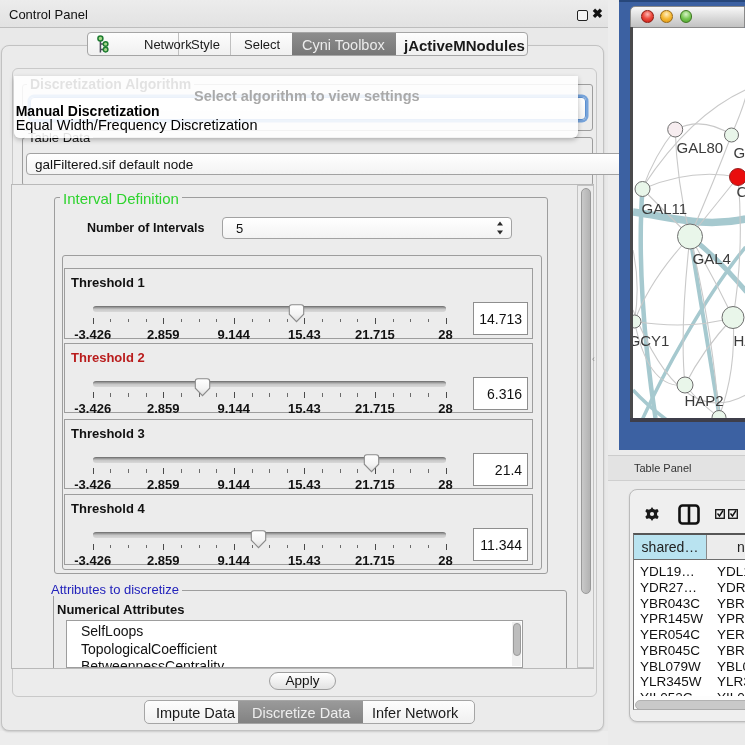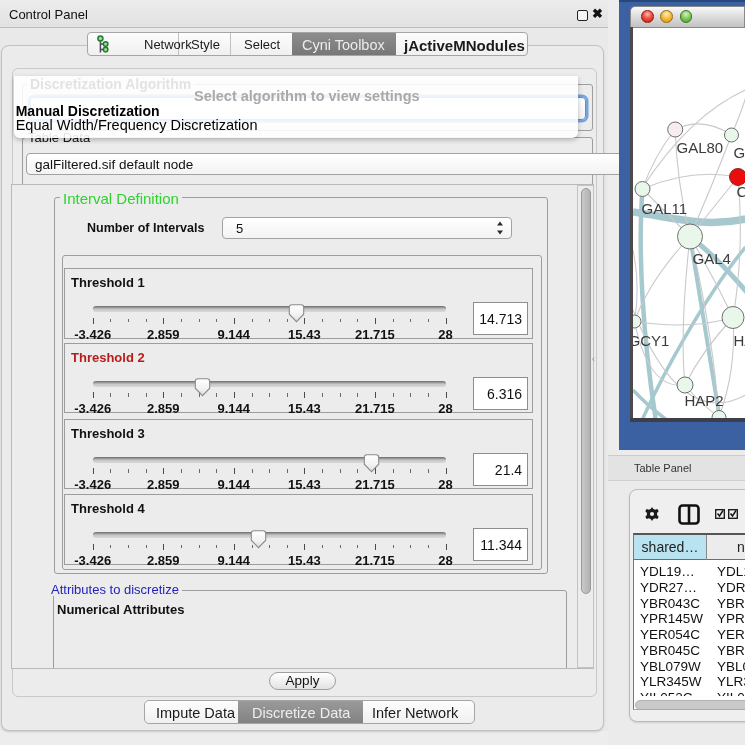--- a/index.html
+++ b/index.html
@@ -240,20 +240,25 @@
             </linearGradient>
           </defs>
      <path d="M 4,0.8 L 13,0.8 Q 15.7,0.8 15.7,3.5 L 15.7,10.2 L 8.5,17.6 L 1.3,10.2 L 1.3,3.5 Q 1.3,0.8 4,0.8 Z" fill="url(#thg4)" stroke="#8a8a8a" stroke-width="1.1"></path>
         </svg>
 <div class="valbox" style="left:407.6px;top:33.3px;width:55.5px;height:33px;line-height:33px;padding-right:5px;">11.344</div>
 </div>
 
 <div class="grp" style="left:52px;top:588.5px;width:512px;height:110px;"></div>
 <div class="gtitle" style="left:40px;top:581.5px;font-size:13px;color:#2222bb;margin-left:7px;">Attributes to discretize</div>
 <div class="abs bold" style="left:56px;top:601px;font-size:13px;color:#111;">Numerical Attributes</div>
+<div class="abs" style="left:65px;top:619px;width:457px;height:48px;background:#fff;border:1px solid #9d9d9d;box-sizing:border-box;overflow:hidden;">
+ <div style="font-size:14px;color:#111;padding-left:14px;line-height:17.6px;padding-top:2px;">SelfLoops<br>TopologicalCoefficient<br>BetweennessCentrality</div>
+ <div class="abs" style="right:1px;top:1px;width:9px;height:44px;background:#f0f0f0;"></div>
+ <div class="abs" style="right:1.5px;top:2px;width:8px;height:33px;background:#bdbdbd;border:1px solid #9a9a9a;border-radius:4px;box-sizing:border-box;"></div>
+</div>
 
 </div>
   </div>
 
 <div class="abs" style="left:577px;top:185px;width:17px;height:483px;background:#ececec;border:1px solid #c2c2c2;box-sizing:border-box;"></div>
 <div class="abs" style="left:580.5px;top:188px;width:10px;height:406px;background:linear-gradient(90deg,#c9c9c9,#b2b2b2);border:1px solid #999;border-radius:5px;box-sizing:border-box;"></div>
 
 <div class="abs" style="left:269px;top:671.5px;width:67px;height:18px;background:linear-gradient(#ffffff,#eeeeee 60%,#e2e2e2);border:1px solid #9f9f9f;border-radius:9px;box-sizing:border-box;text-align:center;font-size:13.5px;line-height:16px;color:#111;">Apply</div>
 <div class="abs" style="left:144px;top:699.5px;width:331px;height:24px;background:linear-gradient(#fdfdfd,#f0f0f0);border:1px solid #a5a5a5;border-radius:5px;overflow:hidden;box-sizing:border-box;">
  <div class="abs" style="left:93px;top:0;width:125px;height:24px;background:linear-gradient(#9a9a9a,#808080);"></div>

